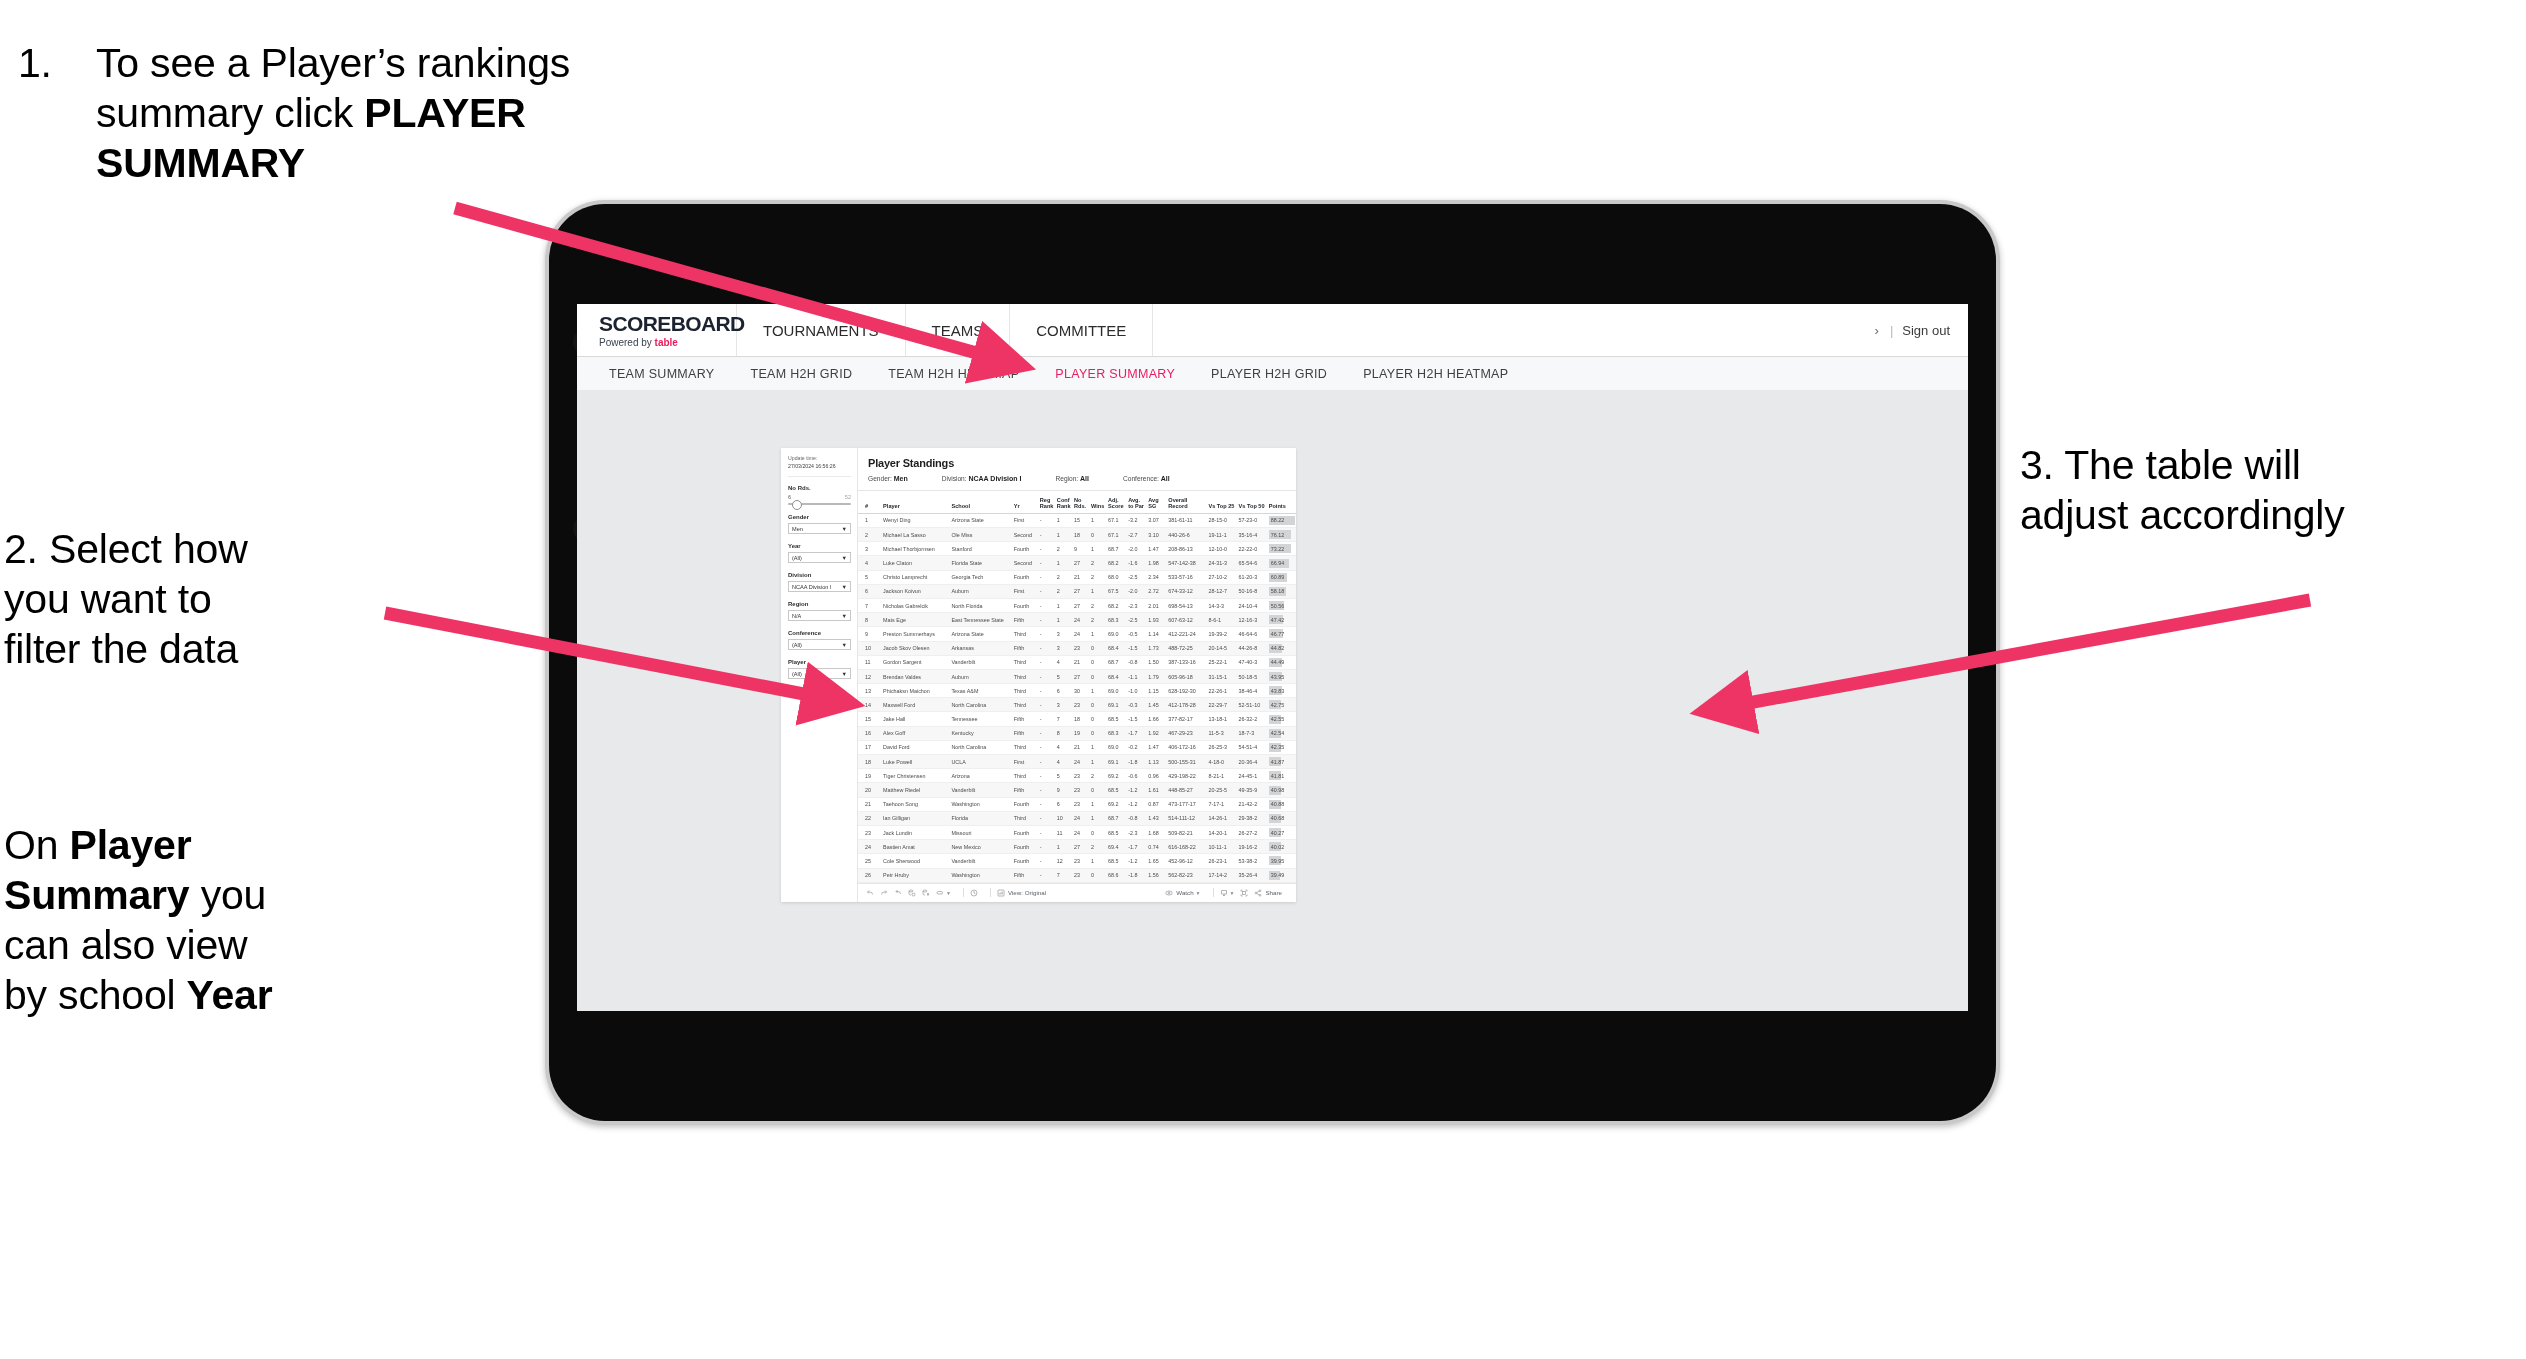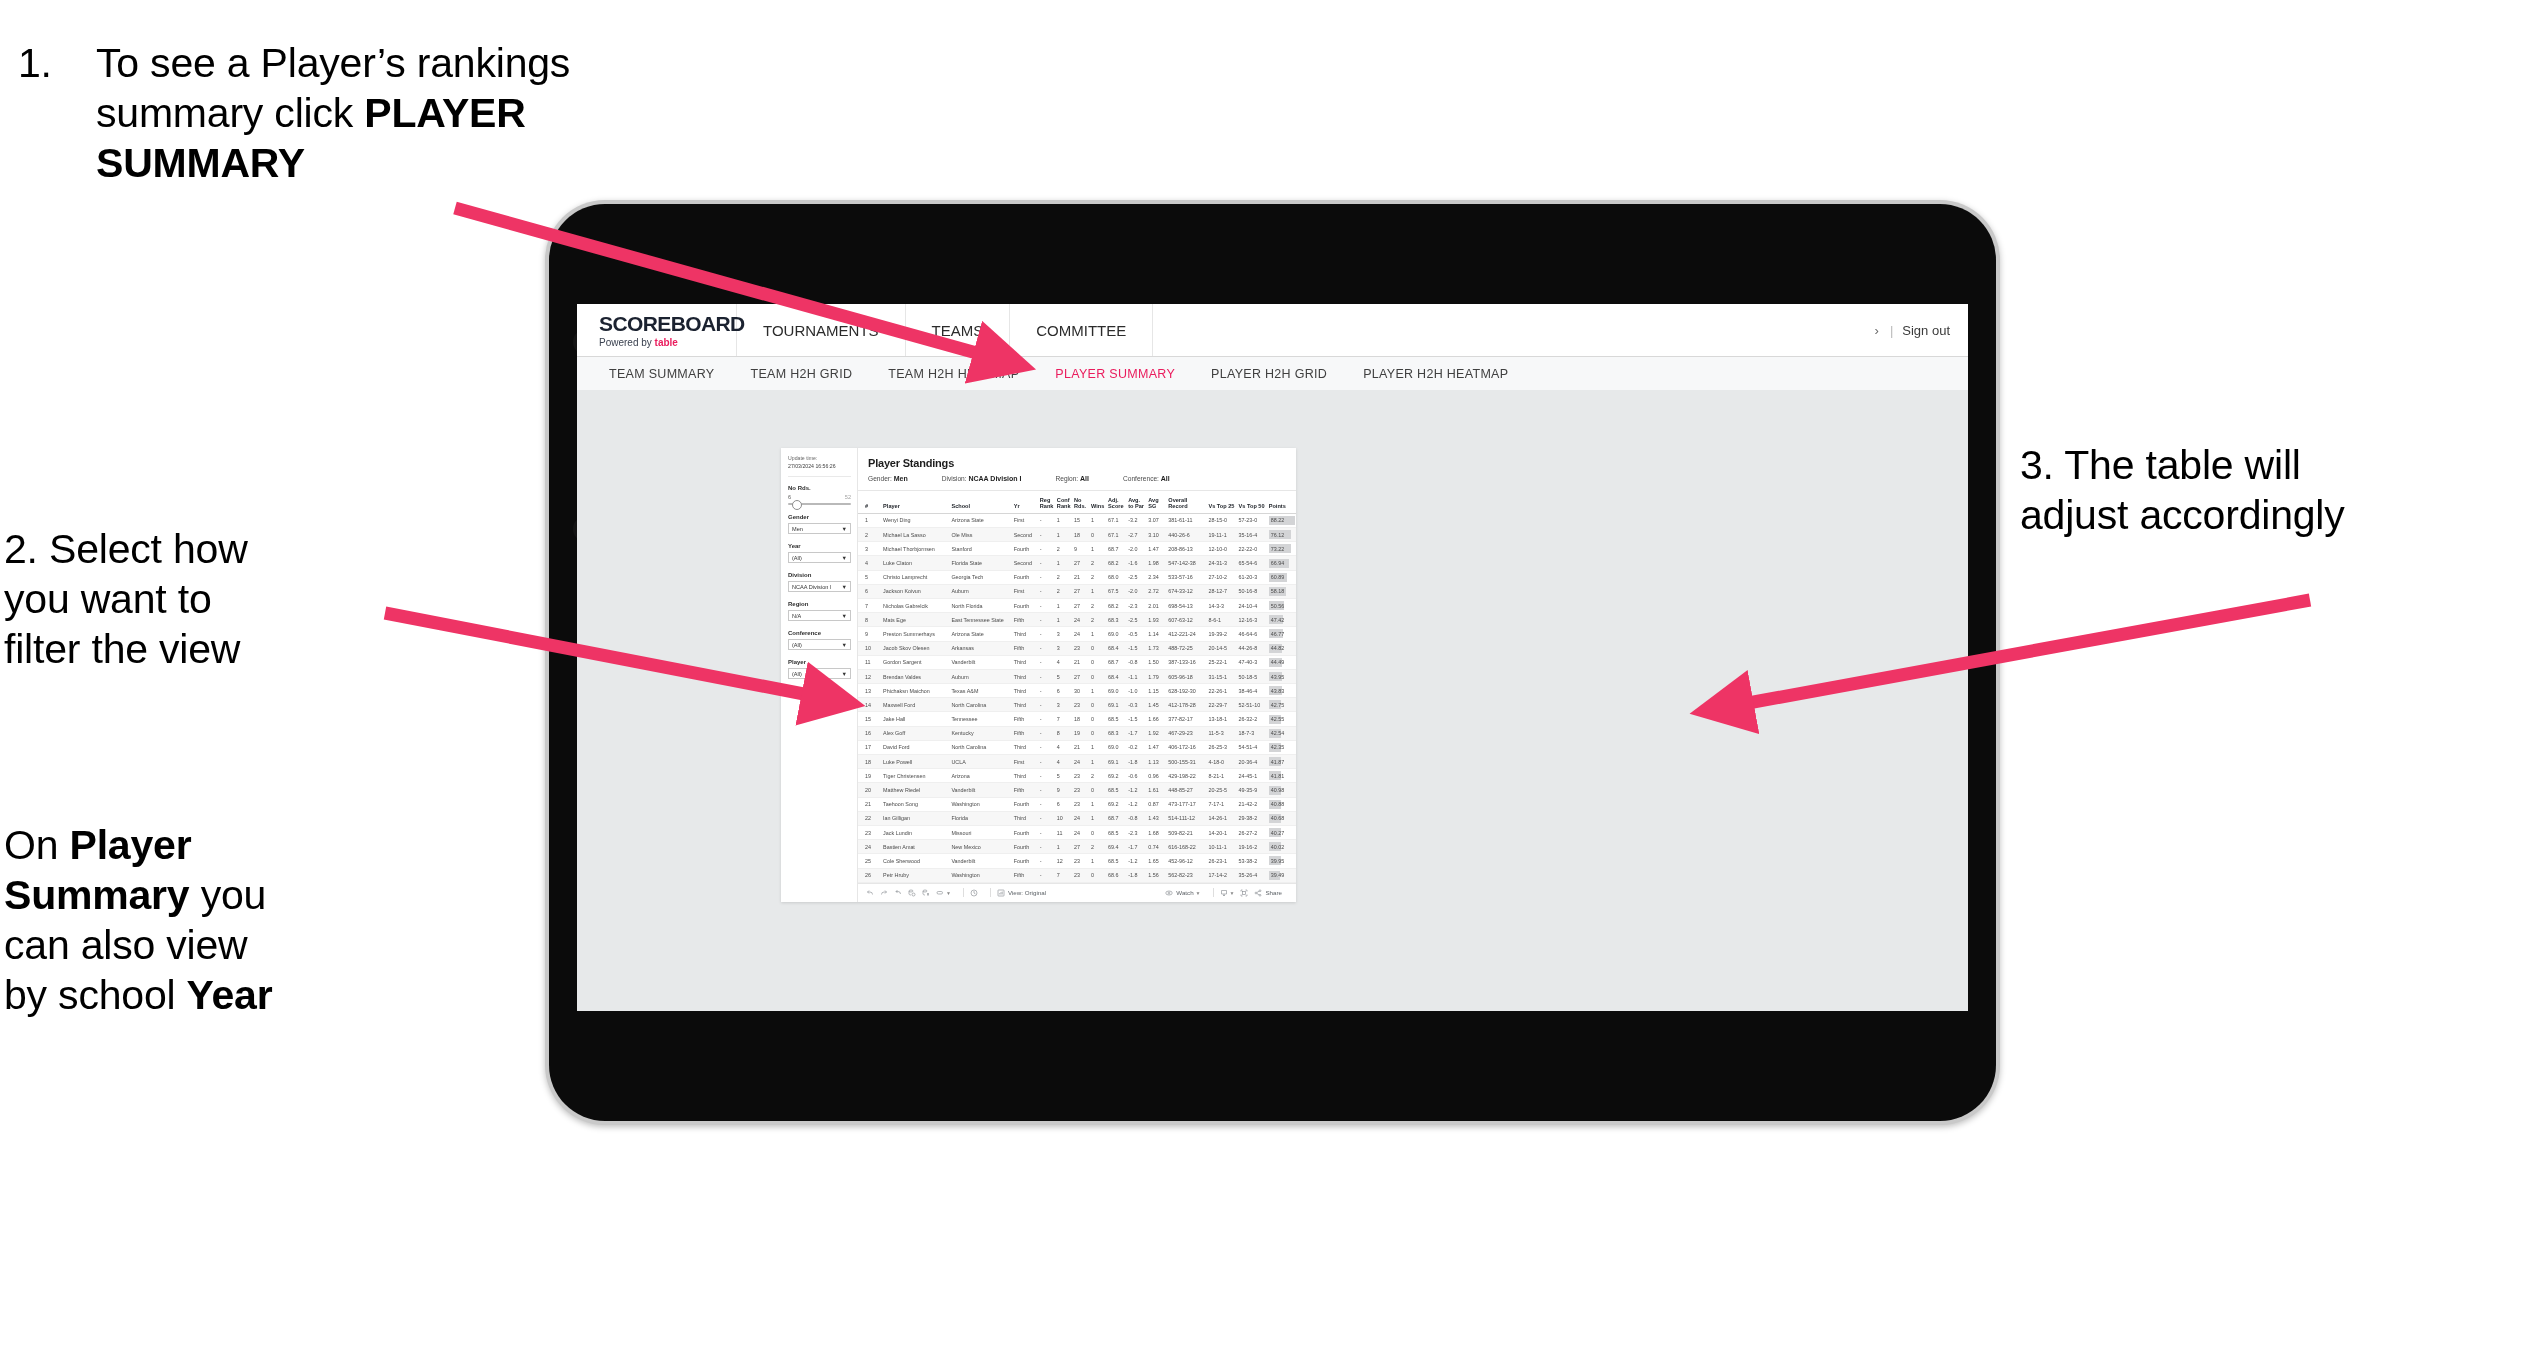--- a/index.html
+++ b/index.html
@@ -955,21 +955,21 @@
   <span class="body">
     <span>To see a Player’s rankings</span><br>
     <span>summary click </span><b>PLAYER</b><br>
     <b>SUMMARY</b>
   </span>
 </div>
 
 <div class="annot" id="annot-2">
   <span>2. Select how</span><br>
   <span>you want to</span><br>
-  <span>filter the view</span>
+  <span>filter the data</span>
 </div>
 
 <div class="annot" id="annot-2b">
   <span>On </span><b>Player</b><br>
   <b>Summary</b><span> you</span><br>
   <span>can also view</span><br>
   <span>by school </span><b>Year</b>
 </div>
 
 <div class="annot" id="annot-3">

